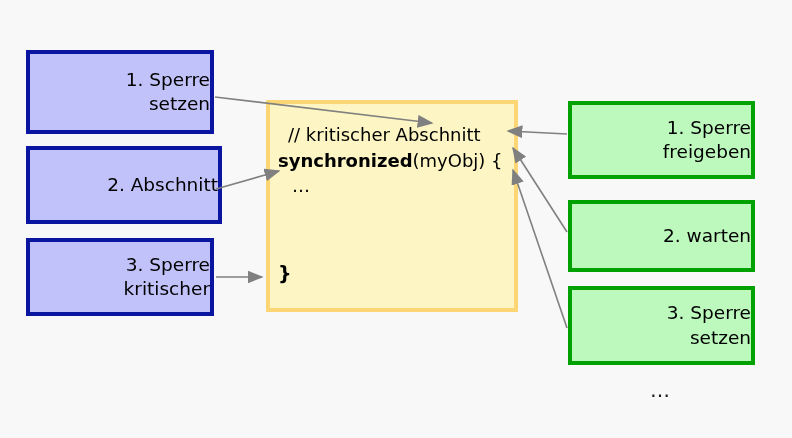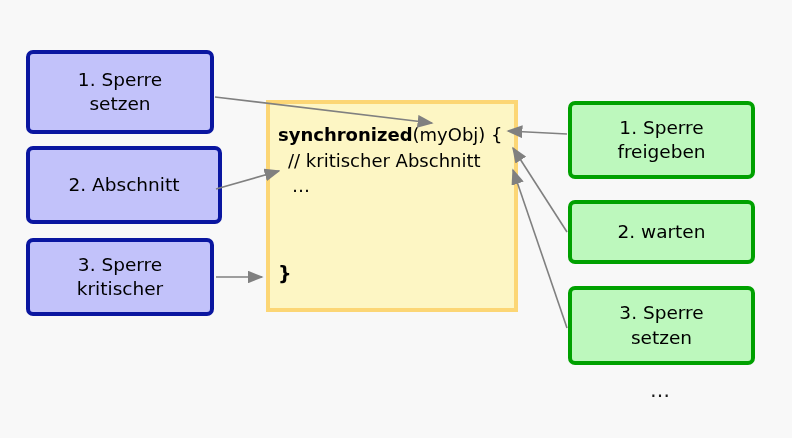--- a/index.html
+++ b/index.html
@@ -19,27 +19,26 @@
     width: 792px;
     height: 438px;
   }
 
   
   .box {
     position: absolute;
     box-sizing: border-box;
     display: flex;
     flex-direction: column;
-    align-items: center;
+    align-items: flex-end;
     justify-content: center;
     text-align: center;
     line-height: 1.30;
     color: #000000;
     z-index: 3;
-    border-radius: 7px;
   }
 
   
   .blue-box {
     background: #c2c2fa;
     border: 4px solid #0a16a0;
     font-size: 18.5px;
   }
   .blue-box .line { display: block; white-space: nowrap; }
 
@@ -139,34 +138,34 @@
   <div class="box blue-box" style="left:26px; top:146px; width:196px; height:78px;">
     <span class="line">2. Abschnitt</span>
   </div>
 
   <div class="box blue-box" style="left:26px; top:238px; width:188px; height:78px;">
     <span class="line">3. Sperre</span>
     <span class="line">kritischer</span>
   </div>
 
   <div class="code-block">
+    <div class="code-line code-indent">// kritischer Abschnitt</div>
     <div class="code-line">
       <span class="code-kw">synchronized</span><span>(myObj) {</span>
     </div>
-    <div class="code-line code-indent">// kritischer Abschnitt</div>
     <div class="code-line code-dots">…</div>
     <div class="code-close">}</div>
   </div>
 
   <div class="box green-box" style="left:568px; top:101px; width:187px; height:78px;">
     <span class="line">1. Sperre</span>
     <span class="line">freigeben</span>
   </div>
 
-  <div class="box green-box" style="left:568px; top:200px; width:187px; height:64px;">
+  <div class="box green-box" style="left:568px; top:200px; width:187px; height:72px;">
     <span class="line">2. warten</span>
   </div>
 
   <div class="box green-box" style="left:568px; top:286px; width:187px; height:79px;">
     <span class="line">3. Sperre</span>
     <span class="line">setzen</span>
   </div>
 
   <div class="ellipsis">…</div>
 

